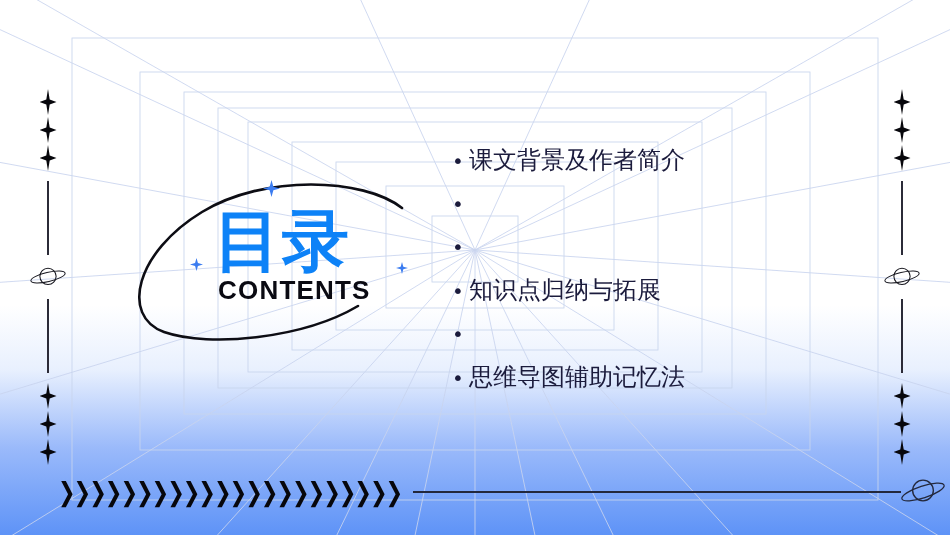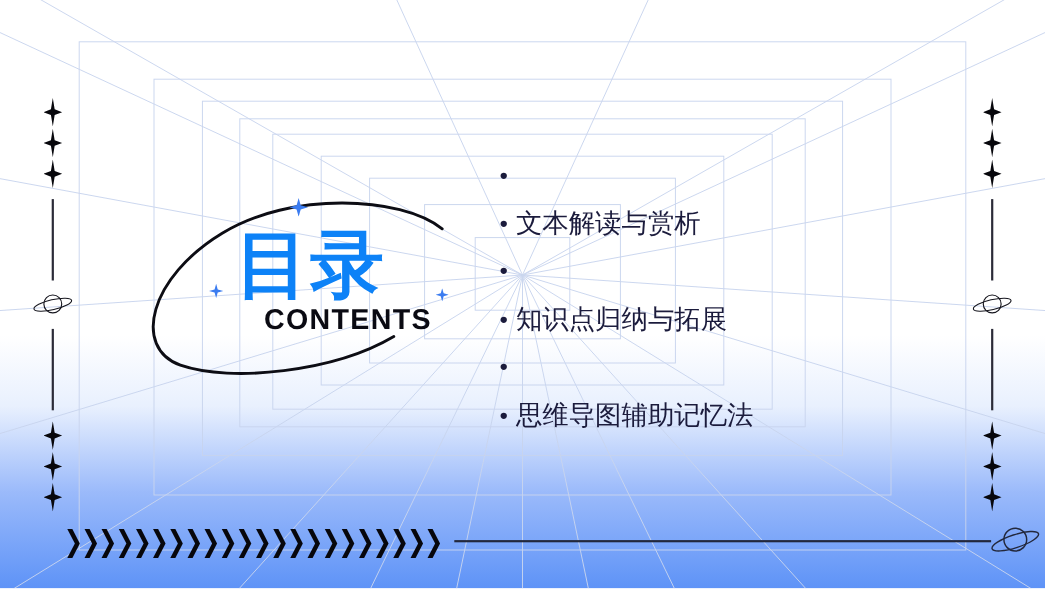--- a/index.html
+++ b/index.html
@@ -58,21 +58,20 @@
     font-size:67px; line-height:70px; font-weight:700;
     color:#0d82f7; letter-spacing:1px;
     white-space:nowrap;
     font-family:"DejaVu Sans","Liberation Sans",sans-serif;
   }
   .title-en{
     position:absolute; left:66px; top:88px;
     font-size:26px; line-height:28px; font-weight:700;
     color:#0a0a12; letter-spacing:1.2px;
     white-space:nowrap;
-    padding-left:22px;
   }
   .sparkle{
     position:absolute;
     background:#3b7cf0;
     clip-path:polygon(50% 0%, 61% 39%, 100% 50%, 61% 61%, 50% 100%, 39% 61%, 0% 50%, 39% 39%);
     z-index:9;
   }
   .sparkle.s1{ left:263px; top:180px; width:17px; height:17px; }
   .sparkle.s2{ left:190px; top:258px; width:13px; height:13px; }
   .sparkle.s3{ left:396px; top:262px; width:12px; height:12px; }
@@ -202,24 +201,24 @@
     <svg class="orbit" viewBox="0 0 330 175">
       <path d="M 288 42 C 250 12 150 8 88 46 C 22 86 6 150 50 166 C 96 182 190 172 244 140" fill="none" stroke="#0d0d14" stroke-width="2.6" stroke-linecap="round"></path>
     </svg>
     <div class="title-cn">目录</div>
     <div class="title-en">CONTENTS</div>
   </div>
 
   <div class="toc">
     <div class="toc-item">
       <span class="toc-bullet">•</span>
-    </div>
-    <div class="toc-item">
-      <span class="toc-bullet">•</span>
-      <span>文本解读与赏析</span>
+      <span>课文背景及作者简介</span>
+    </div>
+    <div class="toc-item">
+      <span class="toc-bullet">•</span>
     </div>
     <div class="toc-item">
       <span class="toc-bullet">•</span>
     </div>
     <div class="toc-item">
       <span class="toc-bullet">•</span>
       <span>知识点归纳与拓展</span>
     </div>
     <div class="toc-item">
       <span class="toc-bullet">•</span>

